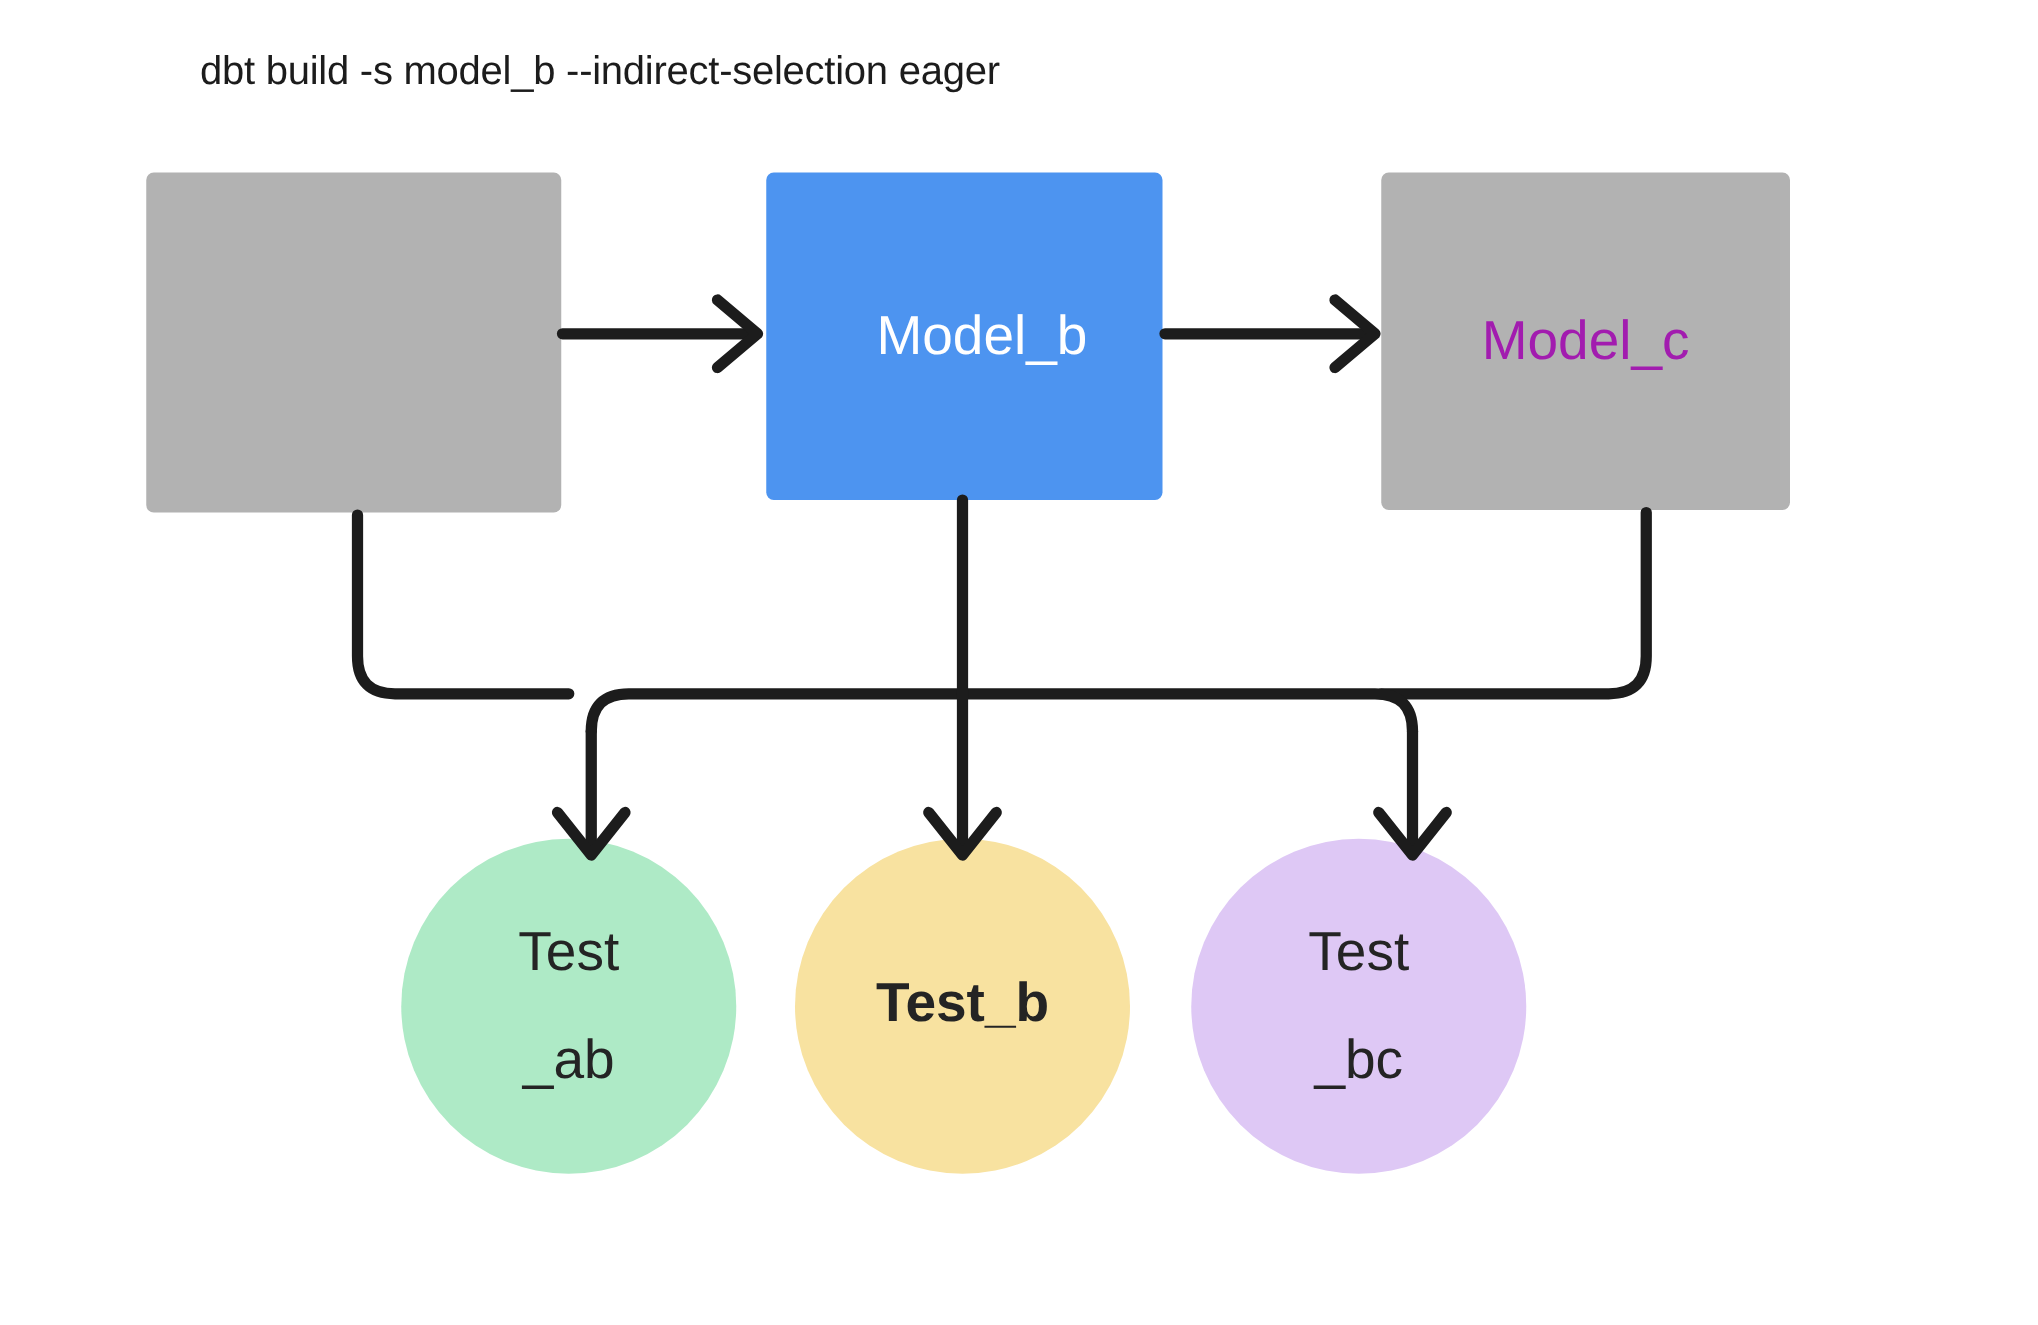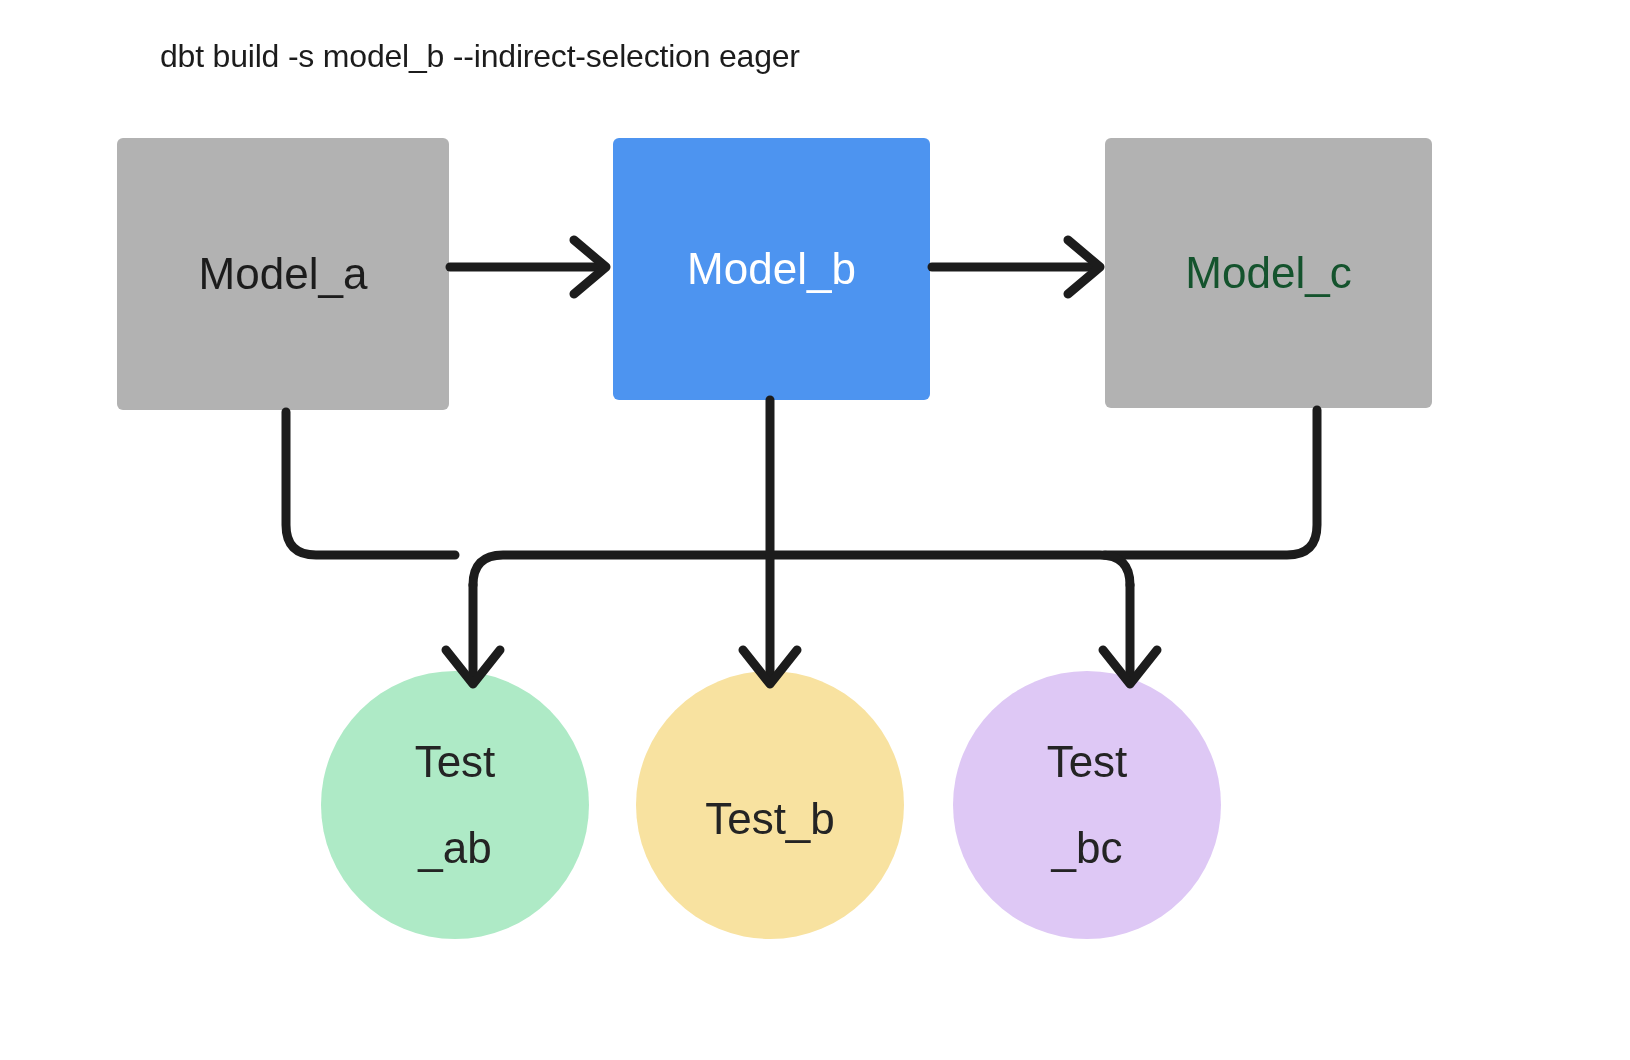--- a/index.html
+++ b/index.html
@@ -100,27 +100,26 @@
       </g>
 
       <g>
         <path d="M 1130 585 L 1130 680"></path>
         <path d="M 1103 650 L 1130 684 L 1157 650"></path>
       </g>
 
     </g>
   </svg>
 
-  <div class="node-label model-box-label" style="left:117px; top:138px; width:332px; height:272px; color:#1c1c1c;">Model_a</div>
 
-  <div class="node-label model-box-label" style="left:613px; top:138px; width:317px; height:262px; color:#ffffff;">Model_b</div>
+  <div class="node-label model-box-label" style="left:613px; top:138px; width:317px; height:262px; color:#ffffff;padding-left:14px;">Model_b</div>
 
-  <div class="node-label model-box-label" style="left:1105px; top:138px; width:327px; height:270px; color:#14532d;">Model_c</div>
+  <div class="node-label model-box-label" style="left:1105px; top:138px; width:327px; height:270px; color:#a21caf;">Model_c</div>
 
   <div class="node-label test-circle-label" style="left:321px; top:671px; width:268px; height:268px;">Test
 _ab</div>
 
-  <div class="node-label test-circle-label" style="left:636px; top:685px; width:268px; height:268px;">Test_b</div>
+  <div class="node-label test-circle-label" style="left:636px; top:669px; width:268px; height:268px;font-weight:bold;">Test_b</div>
 
   <div class="node-label test-circle-label" style="left:953px; top:671px; width:268px; height:268px;">Test
 _bc</div>
 
 </div>
 
 </body></html>

